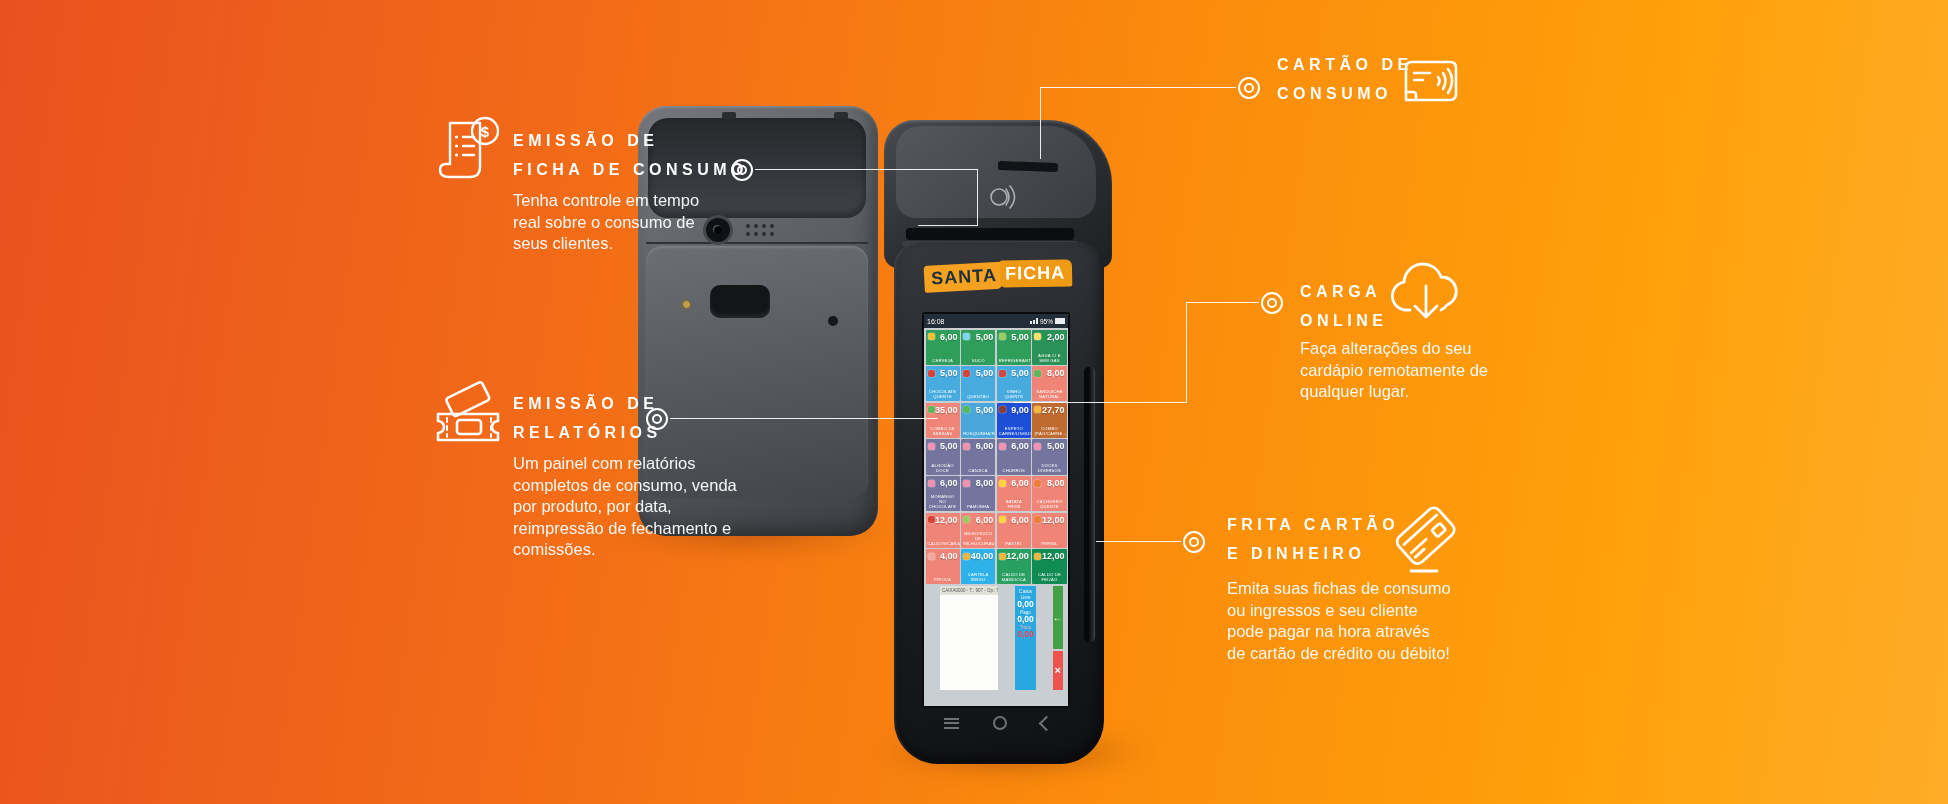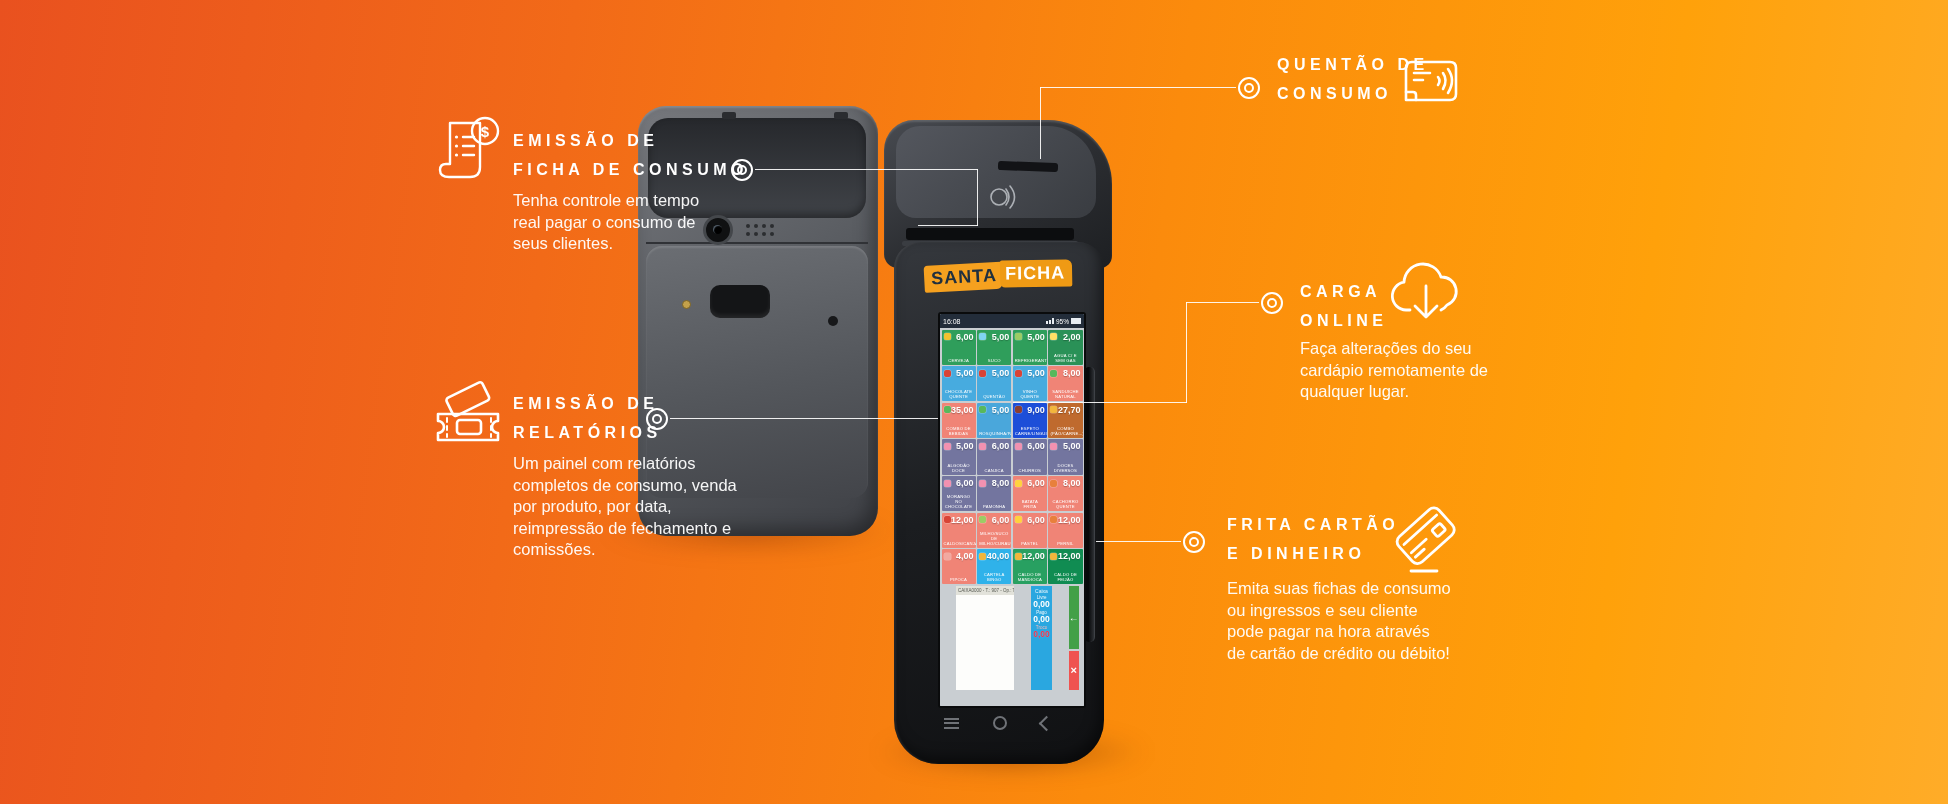--- a/index.html
+++ b/index.html
@@ -63,21 +63,21 @@
     box-shadow:inset 2px 0 2px rgba(255,255,255,.08), inset -4px -6px 14px rgba(0,0,0,.5);}
   .df-stripe{position:absolute;left:204px;top:255px;width:10px;height:275px;border-radius:5px;
     background:linear-gradient(90deg,#07080a 45%,#2e3135);border-right:1px solid #3e4146;}
   .logo{position:absolute;left:50%;top:150px;transform:translateX(-50%) rotate(-3deg);
     white-space:nowrap;}
   .logo .w1{display:inline-block;background:#f6a11f;color:#20303f;font-weight:bold;font-size:18px;
     padding:3px 5px 3px 7px;border-radius:4px 1px 6px 2px;letter-spacing:1px;}
   .logo .w2{display:inline-block;background:#ef9a14;color:#fff;font-weight:bold;font-size:18px;
     padding:3px 7px 3px 5px;border-radius:2px 6px 2px 5px;transform:rotate(2deg);margin-left:-2px;letter-spacing:1px;}
   
-  .screen{position:absolute;left:58px;top:200px;width:144px;height:392px;background:#c9ced2;
+  .screen{position:absolute;left:42px;top:200px;width:144px;height:392px;background:#c9ced2;
     border:2px solid #0a0b0c;border-radius:3px;display:flex;flex-direction:column;overflow:hidden;}
   .statusbar{height:14px;background:#232d3a;color:#fff;font-size:7px;display:flex;
     align-items:center;justify-content:space-between;padding:0 3px;flex:none;}
   .sb-right{display:flex;align-items:center;gap:2px;font-size:6.5px;}
   .sb-bars{display:flex;align-items:flex-end;gap:1px;}
   .sb-bars i{width:2px;background:#e8edf2;display:block;}
   .sb-batt{width:8px;height:4px;border:1px solid #e8edf2;background:#e8edf2;}
   .grid{flex:1;display:grid;grid-template-columns:repeat(4,1fr);grid-template-rows:repeat(7,1fr);
     grid-gap:1.5px;padding:1.5px;background:#c9ced2;}
   .cell{display:flex;flex-direction:column;overflow:hidden;padding:2px 2px 1px 2px;border-radius:1px;}
@@ -434,36 +434,36 @@
         <circle cx="21.5" cy="40" r="1.6" fill="#fff" stroke="none"></circle>
         <path d="M28 22 H39 M28 31 H39 M28 40 H39"></path>
         <circle cx="50" cy="16" r="13"></circle>
       </g>
       <text x="50" y="21.5" font-size="15" font-weight="bold" fill="#fff" text-anchor="middle">$</text>
     </svg>
     <div class="callout-title" style="left:81px;top:14px;">
       <div>EMISSÃO DE</div>
       <div>FICHA DE CONSUMO</div>
     </div>
-    <div class="callout-body" style="left:81px;top:78px;width:188px;">Tenha controle em tempo real pagar o consumo de seus clientes.</div>
+    <div class="callout-body" style="left:81px;top:78px;width:188px;">Tenha controle em tempo real sobre o consumo de seus clientes.</div>
   </div>
 
   <div class="callout" style="left:1277px;top:48px;width:330px;height:110px;z-index:6;">
     <svg class="c-icon" style="left:125px;top:8px;" width="58" height="50" viewBox="0 0 58 50">
       <g fill="none" stroke="#fff" stroke-width="2.6" stroke-linecap="round" stroke-linejoin="round">
         <path d="M4 36 V12 Q4 6 10 6 H48 Q54 6 54 12 V38 Q54 44 48 44 H14"></path>
         <path d="M4 36 H11 Q14 36 14 39 V44 H4 Z"></path>
         <path d="M12 17 H28 M12 24 H21"></path>
         <path d="M36 21 q3 4 0 8"></path>
         <path d="M41 17 q5 7 0 16"></path>
         <path d="M46 13 q8 11 0 24"></path>
       </g>
     </svg>
     <div class="callout-title" style="left:0;top:2px;">
-      <div>QUENTÃO DE</div>
+      <div>CARTÃO DE</div>
       <div>CONSUMO</div>
     </div>
   </div>
 
   <div class="callout" style="left:1272px;top:250px;width:280px;height:165px;z-index:6;">
     <svg class="c-icon" style="left:114px;top:2px;" width="82" height="78" viewBox="0 0 82 78">
       <g fill="none" stroke="#fff" stroke-width="2.8" stroke-linecap="round" stroke-linejoin="round">
         <path d="M24 58 H20 A14 14 0 0 1 18 30.2 A19 19 0 0 1 55 25 A14.5 14.5 0 0 1 61 53 Q59 56 55 58"></path>
         <path d="M40 34 V64 M29 54 L40 65 L51 54"></path>
       </g>

